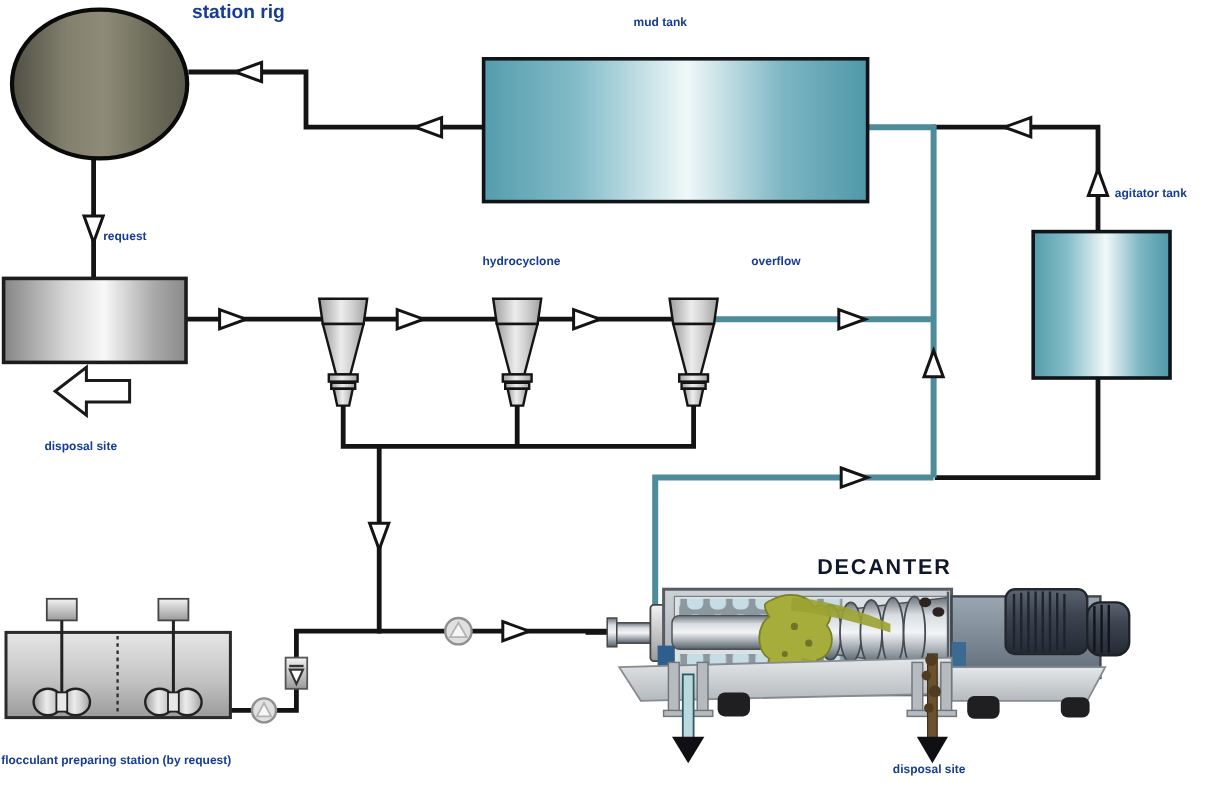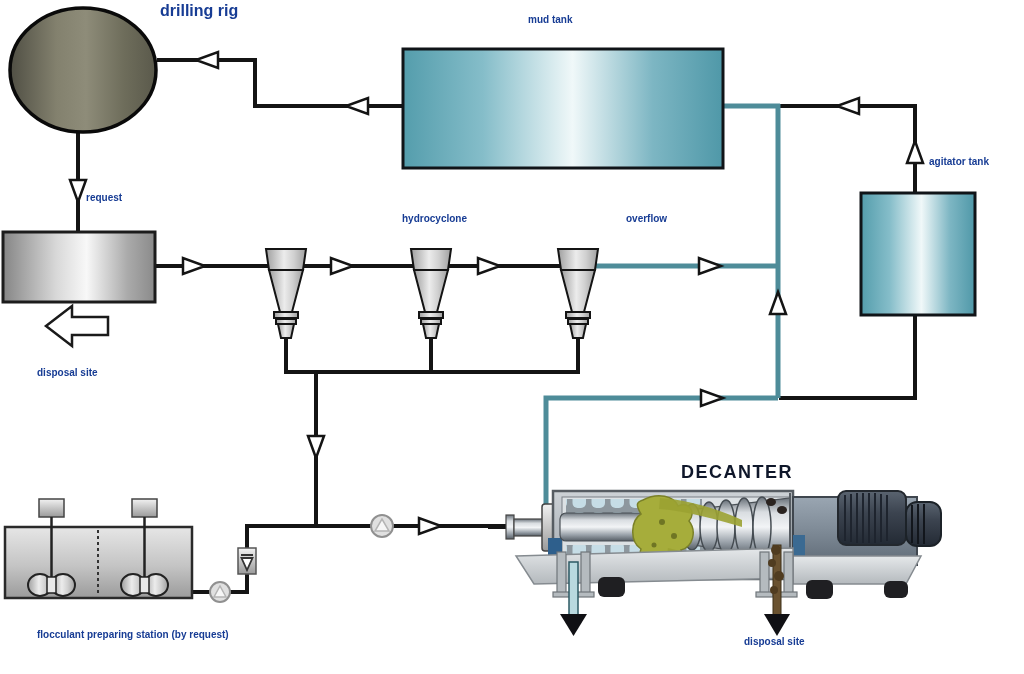--- a/index.html
+++ b/index.html
@@ -267,24 +267,24 @@
   <g>
     <rect x="773" y="545" width="8" height="71" fill="#6a5230" stroke="#3f3018" stroke-width="1"></rect>
     <circle cx="776" cy="550" r="5" fill="#503c20"></circle>
         <circle cx="772" cy="563" r="4" fill="#503c20"></circle>
     <circle cx="779" cy="576" r="5" fill="#503c20"></circle>
         <circle cx="774" cy="590" r="4" fill="#503c20"></circle>
     <polygon points="764,614 790,614 777,636" fill="#101014"></polygon>
   </g>
 </svg>
 
-<div class="lbl" style="left:160px;top:1px;font-size:16px;">drilling rig</div>
+<div class="lbl" style="left:160px;top:1px;font-size:16px;">station rig</div>
 <div class="lbl" style="left:528px;top:14px;">mud tank</div>
 <div class="lbl" style="left:86px;top:192px;">request</div>
 <div class="lbl" style="left:402px;top:213px;">hydrocyclone</div>
 <div class="lbl" style="left:626px;top:213px;">overflow</div>
 <div class="lbl" style="left:929px;top:156px;">agitator tank</div>
 <div class="lbl" style="left:37px;top:367px;">disposal site</div>
 <div class="lbl lbl-decanter" style="left:681px;top:461px;">DECANTER</div>
 <div class="lbl" style="left:744px;top:636px;">disposal site</div>
-<div class="lbl" style="left:1px;top:629px;padding-left:36px;">flocculant preparing station (by request)</div>
+<div class="lbl" style="left:1px;top:629px;">flocculant preparing station (by request)</div>
 
 </div>
 
 </body></html>

